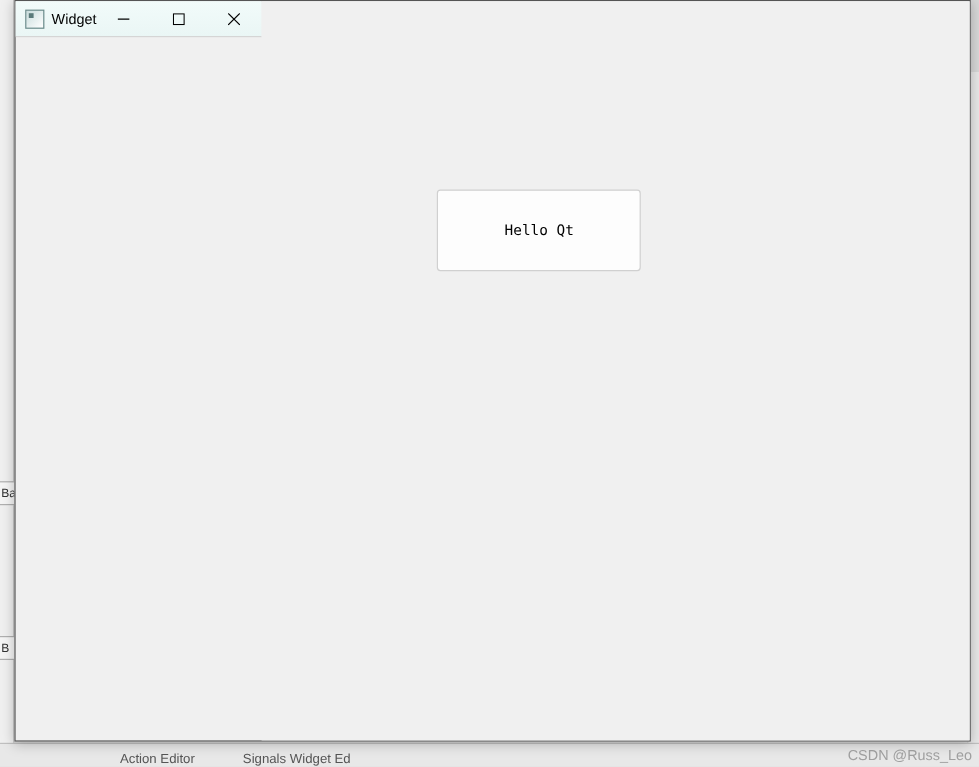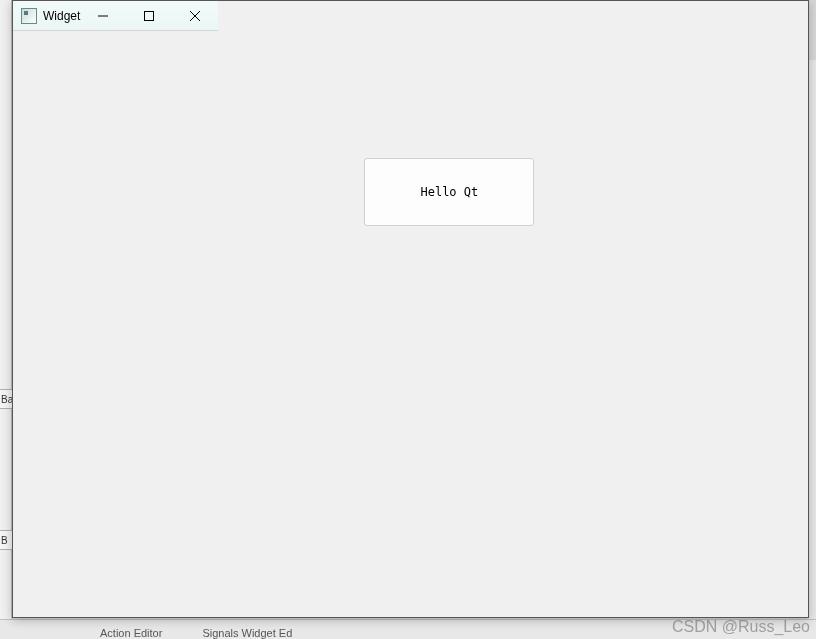--- a/index.html
+++ b/index.html
@@ -154,33 +154,33 @@
       font-family: "SimSun", "NSimSun", monospace;
       font-size: 12px;
       color: #000;
       box-shadow: 0 0 0 0 transparent;
       margin-top: 17px;
     }
     .watermark {
       position: absolute;
       right: 6px;
       bottom: 3px;
-      font-size: 16px;
+      font-size: 12px;
       color: rgba(100,100,100,0.55);
       font-family: "Segoe UI", sans-serif;
       pointer-events: none;
       margin-top: 36px;
     }
   </style>
 </head>
 <body>
 
 <div class="backdrop">
   <div class="backdrop-left"></div>
-  <div class="backdrop-left-cell" style="top:389px">Ba</div>
+  <div class="backdrop-left-cell" style="top:401px">Ba</div>
   <div class="backdrop-left-cell" style="top:530px">B</div>
   <div class="backdrop-right"></div>
   <div class="backdrop-bottom">
     <span class="backdrop-text1">Action Editor</span>
     <span>Signals  Widget Ed</span>
   </div>
 </div>
 
 <div class="window">
   <div class="titlebar">

